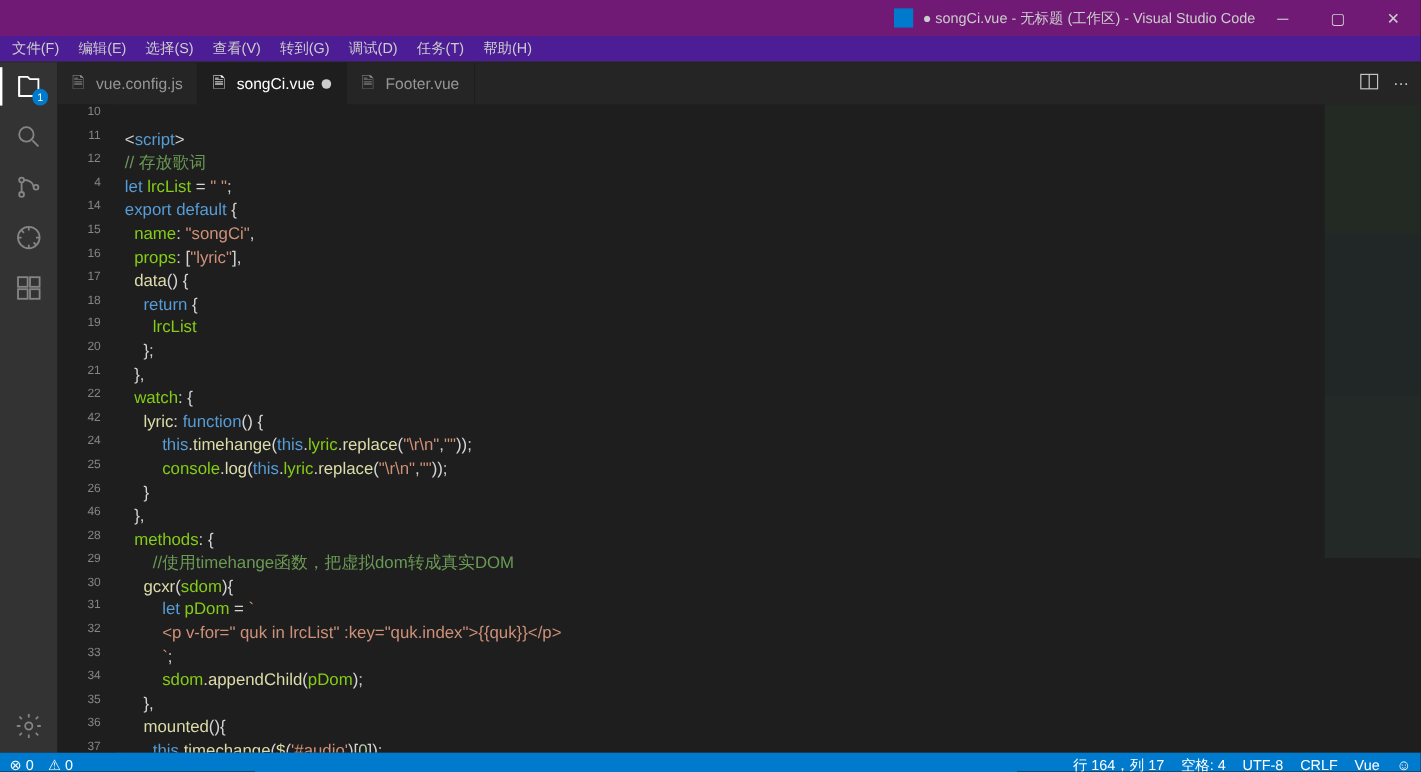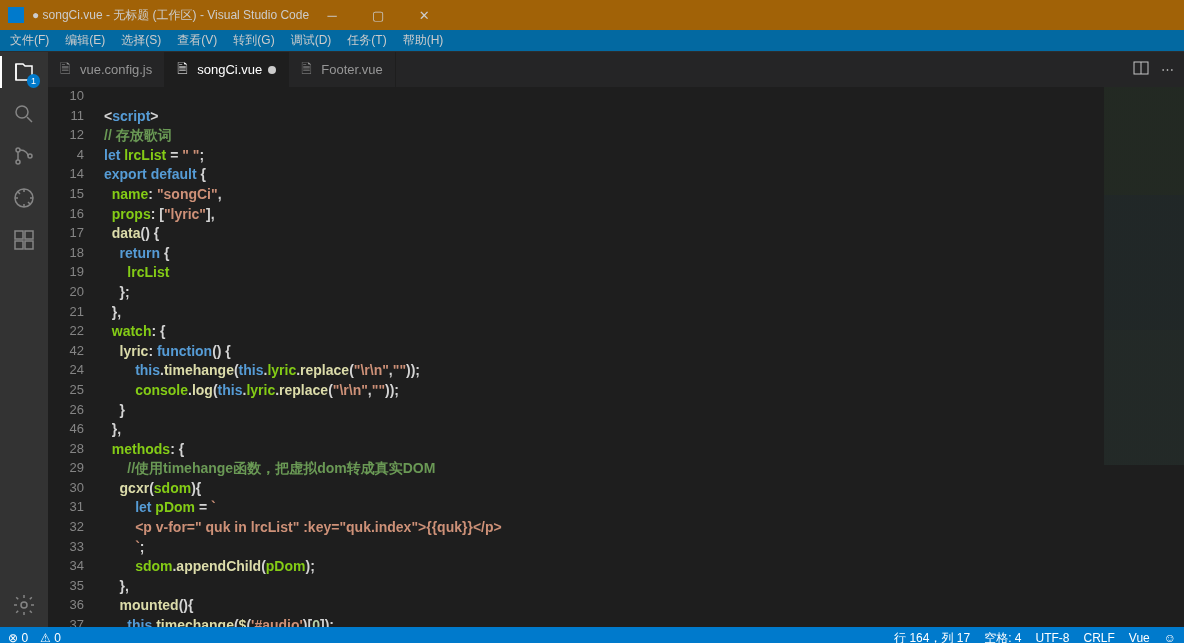--- a/index.html
+++ b/index.html
@@ -1,42 +1,42 @@
 <!DOCTYPE html>
 <html><head>
 <meta charset="utf-8">
 <style>
 * { margin: 0; padding: 0; box-sizing: border-box; font-family: "Segoe UI", "Microsoft YaHei", sans-serif; }
 body { background: #1e1e1e; color: #cccccc; font-size: 13px; overflow: hidden; width: 1184px; height: 643px; }
-.titlebar { height: 30px; background: #a16207; display: flex; align-items: center; justify-content: flex-start; padding: 0 0 0 8px; }
+.titlebar { height: 30px; background: #701a75; display: flex; align-items: center; justify-content: flex-end; padding: 0 0 0 8px; }
 .titlebar-left { display: flex; align-items: center; gap: 8px; }
 .vscode-icon { width: 16px; height: 16px; background: #007acc; display: inline-block; }
 .title-text { font-size: 12px; color: #cccccc; }
 .window-controls { display: flex; }
 .window-btn { width: 46px; height: 30px; display: flex; align-items: center; justify-content: center; color: #cccccc; cursor: pointer; }
-.menubar { height: 22px; background: #0369a1; display: flex; align-items: flex-end; padding: 0 2px; border-bottom: 1px solid #2d2d2d; }
+.menubar { height: 22px; background: #4c1d95; display: flex; align-items: flex-end; padding: 0 2px; border-bottom: 1px solid #2d2d2d; }
 .menu-item { padding: 2px 8px; font-size: 12px; color: #cccccc; cursor: pointer; }
 .main { display: flex; height: 575px; }
 .activitybar { width: 48px; background: #333333; display: flex; flex-direction: column; align-items: center; padding-top: 8px; gap: 18px; }
 .activity-icon { width: 24px; height: 24px; color: #858585; cursor: pointer; position: relative; }
 .activity-icon.active { color: #ffffff; }
 .activity-icon.active::before { content:""; position:absolute; left:-12px; top:-4px; width:2px; height:32px; background:#fff; }
 .badge { position: absolute; bottom: -4px; right: -4px; background: #007acc; color: #fff; font-size: 9px; border-radius: 10px; padding: 0 4px; min-width: 8px; height: 14px; display:flex; align-items:center; justify-content:center;}
 .settings-icon { margin-top: auto; margin-bottom: 10px; }
 .editor-area { flex: 1; display: flex; flex-direction: column; background: #1e1e1e; position:relative; }
 .tabs { height: 35px; background: #252526; display: flex; align-items: stretch; }
 .tab { display: flex; align-items: center; gap: 6px; padding: 0 12px; color: #969696; font-size: 13px; border-right: 1px solid #1e1e1e; cursor: pointer; }
 .tab.active { background: #1e1e1e; color: #ffffff; }
 .tab-icon { width: 14px; height: 14px; display:inline-flex; align-items:center; }
 .tab-dirty { width: 8px; height: 8px; border-radius: 50%; background: #cccccc; }
 .tabs-right { margin-left: auto; display: flex; align-items: center; gap: 12px; padding-right: 10px; color: #c5c5c5; }
 .code-area { flex: 1; display: flex; overflow: hidden; font-family: Consolas, "Courier New", monospace; font-size: 14px; line-height: 1.4; }
 .gutter { width: 48px; background: #1e1e1e; text-align: right; padding-right: 12px; color: #858585; user-select: none; }
-.gutter .line-num { height: 19.6px; font-size: 13px; }
-.code { flex: 1; padding-left: 8px; white-space: pre; color: #d4d4d4; font-weight: bold; }
+.gutter .line-num { height: 19.6px; font-size: 10px; }
+.code { flex: 1; padding-left: 8px; white-space: pre; color: #d4d4d4; }
 .code .line { height: 19.6px; }
 .minimap { position:absolute; right:0; top:35px; width:80px; height:540px; background: linear-gradient(#2a3a2a 0 20%, #253535 20% 45%, #2a3a35 45% 70%, transparent 70%); opacity:0.4; }
 .statusbar { height: 22px; background: #007acc; color: #ffffff; display: flex; align-items: center; font-size: 12px; padding: 0 8px; }
 .status-left { display: flex; align-items: center; gap: 12px; }
 .status-right { margin-left: auto; display: flex; align-items: center; gap: 14px; }
 
 .k { color: #569cd6; } 
 .c { color: #6a9955; } 
 .s { color: #ce9178; } 
 .fn { color: #dcdcaa; margin-top: 28px; } 

